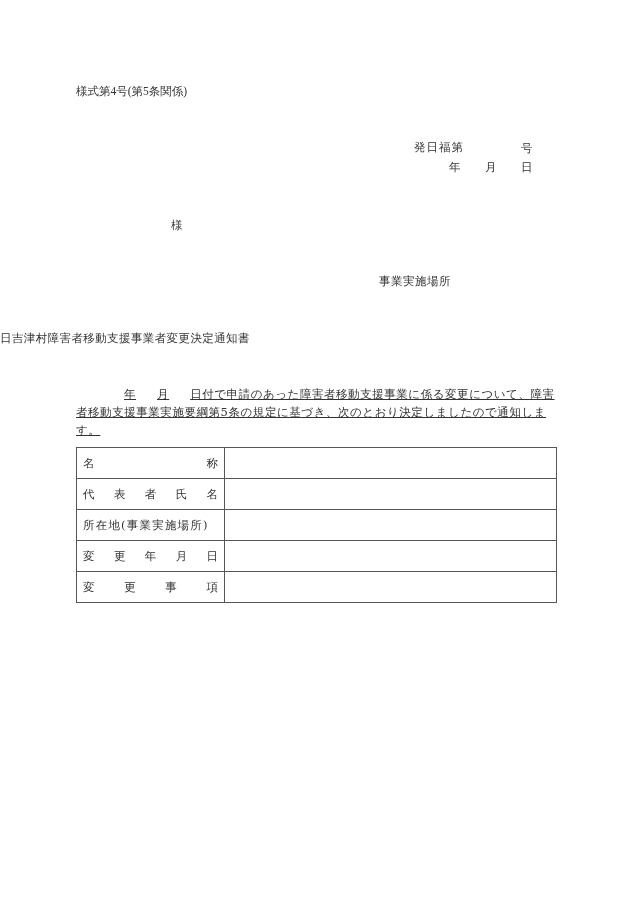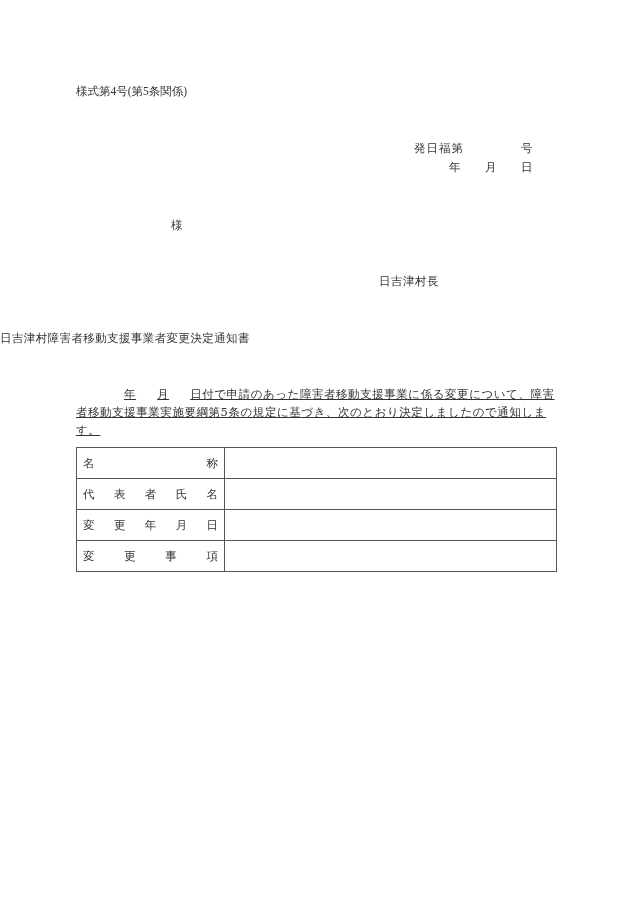--- a/index.html
+++ b/index.html
@@ -11,21 +11,21 @@
       width: 630px;
       height: 915px;
       position: relative;
       overflow: hidden;
       font-family: "DejaVu Serif", "Liberation Serif", serif;
       color: #333333;
       font-size: 11.5px;
     }
     .abs { position: absolute; white-space: nowrap; line-height: 14px; }
     .form-number { left: 76px; top: 84px; font-family: Liberation Serif, serif; }
-    .issue-prefix { left: 414px; top: 141px; letter-spacing: 1px; }
+    .issue-prefix { left: 414px; top: 141px; letter-spacing: 1px; font-family: Liberation Mono, monospace; }
     .issue-suffix { left: 521px; top: 141px; }
     .date-year { left: 449px; top: 160px; }
     .date-month { left: 485px; top: 160px; }
     .date-day { left: 521px; top: 160px; }
     .addressee-suffix { left: 171px; top: 218px; }
     .issuer { left: 379px; top: 274px; letter-spacing: 0.5px; }
     .doc-title { left: 0; width: 630px; text-align: left; top: 331px; letter-spacing: 0.4px; }
 
     .body-text {
       position: absolute;
@@ -79,21 +79,21 @@
 
 <div class="abs issue-prefix">発日福第</div>
 <div class="abs issue-suffix">号</div>
 
 <div class="abs date-year">年</div>
 <div class="abs date-month">月</div>
 <div class="abs date-day">日</div>
 
 <div class="abs addressee-suffix">様</div>
 
-<div class="abs issuer">日吉津村長</div>
+<div class="abs issuer">事業実施場所</div>
 
 <div class="abs doc-title">日吉津村障害者移動支援事業者変更決定通知書</div>
 
 <div class="body-text"><span class="gap-a"></span><span>年</span><span class="gap-b"></span><span>月</span><span class="gap-c"></span><span>日付で申請のあった障害者移動支援事業に係る変更について、障害者移動支援事業実施要綱第5条の規定に基づき、次のとおり決定しましたので通知します。</span></div>
 
 <table class="info">
   <tbody>
     <tr>
       <td class="label">
         <div class="spread">
@@ -104,20 +104,28 @@
       <td class="value"></td>
     </tr>
     <tr>
       <td class="label">
         <div class="spread">
           <span>代</span>
           <span>表</span>
           <span>者</span>
           <span>氏</span>
           <span>名</span>
+        </div>
+      </td>
+      <td class="value"></td>
+    </tr>
+    <tr>
+      <td class="label">
+        <div class="spread" style="letter-spacing:1.2px;">
+          <span>所在地(事業実施場所)</span>
         </div>
       </td>
       <td class="value"></td>
     </tr>
     <tr>
       <td class="label">
         <div class="spread">
           <span>変</span>
           <span>更</span>
           <span>年</span>

